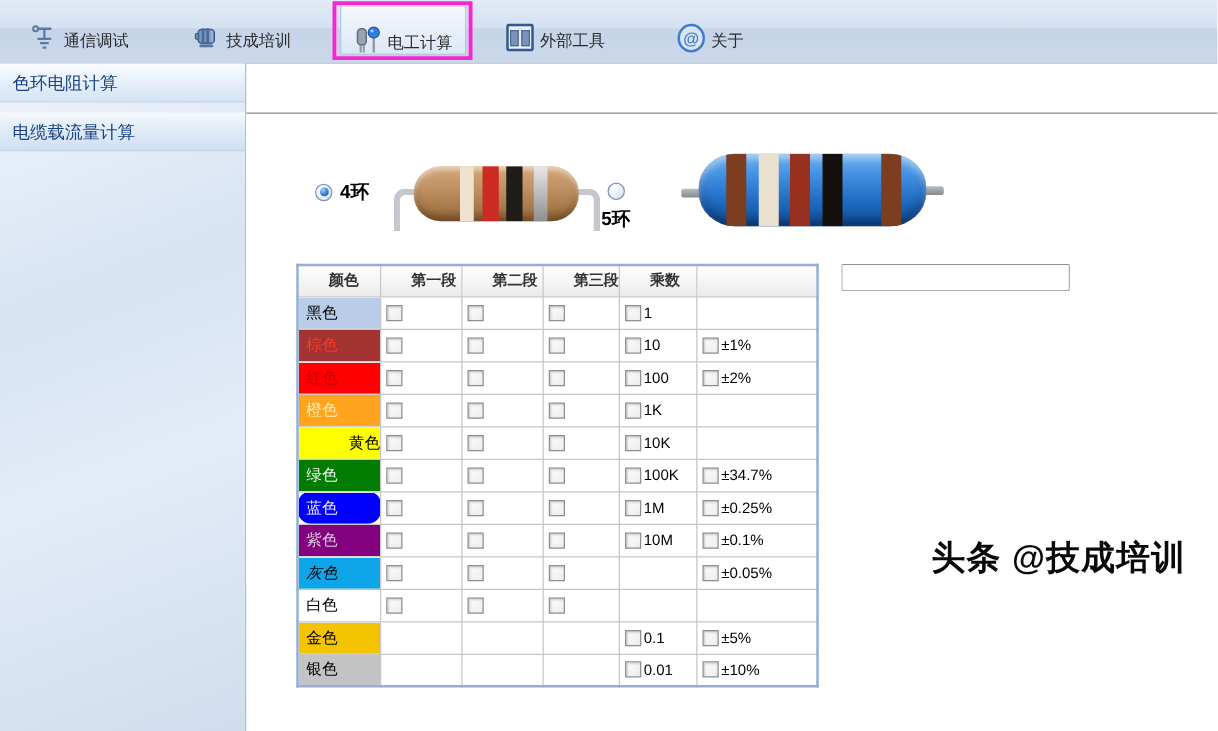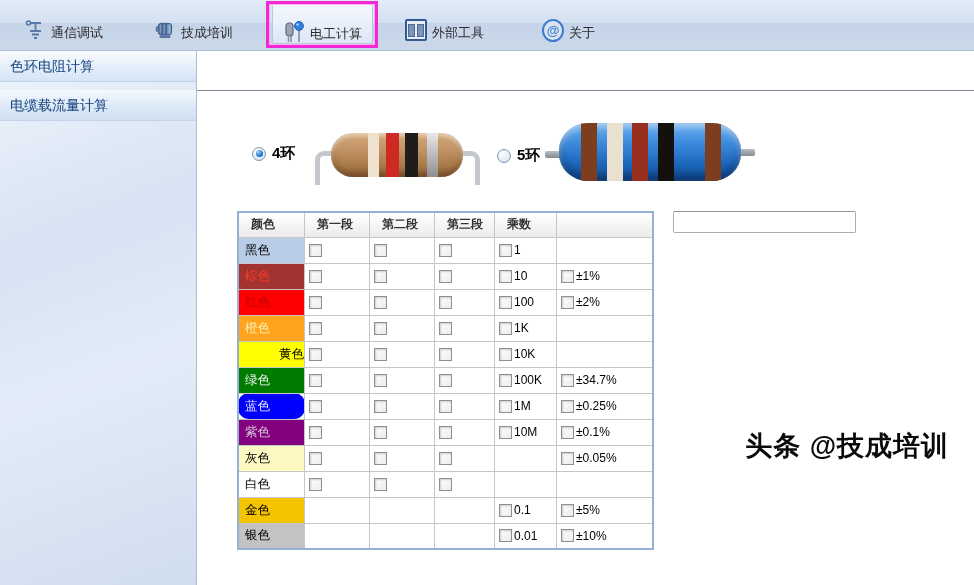--- a/index.html
+++ b/index.html
@@ -92,21 +92,21 @@
     border:1px solid #abadb3;border-top-color:#8f9297;border-radius:2px;
     font-size:12px;padding:0 4px;outline:none;
   }
   
   .tblwrap{position:absolute;left:40px;top:120px;}
   table{border-collapse:collapse;table-layout:fixed;background:#fff;
     border:2px solid #94b0d4;font-size:12px;}
   th,td{border:1px solid #c6c6c6;height:26px;padding:0;box-sizing:border-box;overflow:hidden;white-space:nowrap;}
   th{
     height:25px;background:linear-gradient(to bottom,#ffffff,#ebebeb);
-    font-weight:bold;color:#333;text-align:left;padding-left:12px;font-size:12px;
+    font-weight:bold;color:#333;text-align:left;padding-left:24px;font-size:12px;
   }
   td.name-cell{padding-left:6px;font-size:12.5px;}
   td.seg-cell,td.val-cell{padding-left:4px;}
   .cellflex{display:flex;align-items:center;gap:2px;height:100%;}
   .cb{
     width:13px;height:13px;flex:none;display:inline-block;
     border:1px solid #8e8f8f;background:linear-gradient(135deg,#fdfdfd,#ededed);
     box-shadow:inset 1px 1px 2px rgba(0,0,0,.18);box-sizing:border-box;
   }
   .val-label{font-size:12px;color:#000;}
@@ -195,21 +195,21 @@
     <span class="lead-l"></span>
     <span class="lead-r"></span>
     <span class="body">
       <i style="left:37px;width:11px;background:#efe3cf;"></i>
       <i style="left:55px;width:13px;background:#cc2a22;"></i>
       <i style="left:74px;width:13px;background:#1f1c1a;"></i>
       <i style="left:96px;width:11px;background:linear-gradient(to bottom,#e8e8e8,#8e8e8e);"></i>
     </span>
   </div>
 
-  <div class="radio-row" style="left:300px;top:55px;">
+  <div class="radio-row" style="left:284px;top:55px;flex-direction:column;">
     <span class="radio"></span>
     <span class="ring-label">5环</span>
   </div>
 
   <div class="res5">
     <span class="lead-l"></span>
     <span class="lead-r"></span>
     <span class="body">
       <i style="left:22px;width:16px;background:#7d3d1f;"></i>
       <i style="left:48px;width:16px;background:#e9e1cd;"></i>
@@ -461,21 +461,21 @@
               </span>
             </td>
             <td class="val-cell">
               <span class="cellflex">
                 <span class="cb"></span>
                 <span class="val-label">±0.1%</span>
               </span>
             </td>
           </tr>
           <tr>
-            <td class="name-cell" style="background: #fef9c3; color: rgb(0, 0, 0);">灰色</td>
+            <td class="name-cell" style="background: #0ea5e9; color: rgb(0, 0, 0); font-style: italic;">灰色</td>
             <td class="seg-cell">
               <span class="cellflex">
                 <span class="cb"></span>
               </span>
             </td>
             <td class="seg-cell">
               <span class="cellflex">
                 <span class="cb"></span>
               </span>
             </td>

